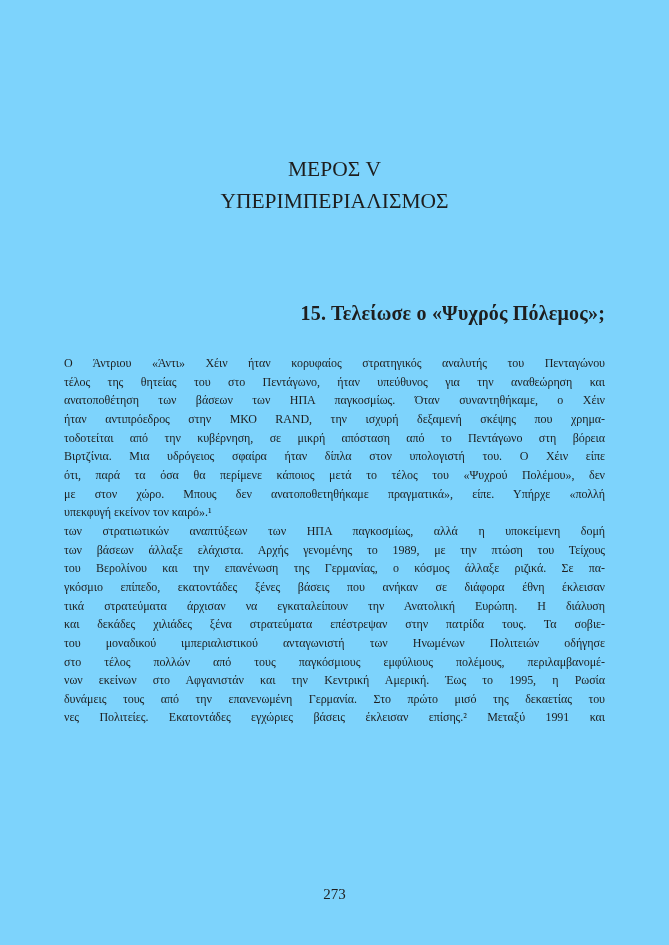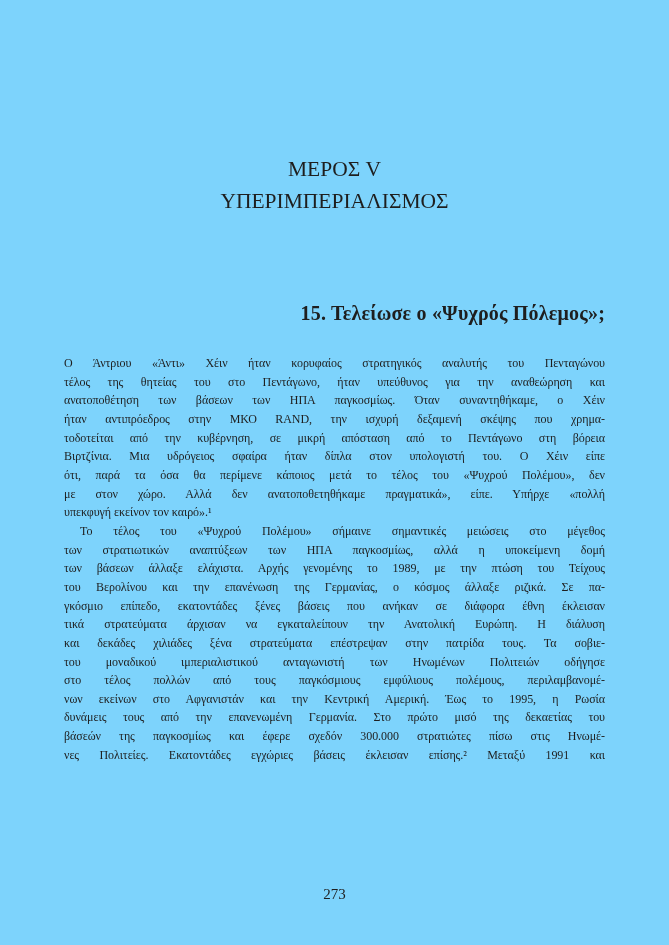--- a/index.html
+++ b/index.html
@@ -81,35 +81,33 @@
 
   <div class="body-text" id="body-text">
       <div class="para">
         <div class="line">Ο Άντριου «Άντι» Χέιν ήταν κορυφαίος στρατηγικός αναλυτής του Πενταγώνου</div>
         <div class="line">τέλος της θητείας του στο Πεντάγωνο, ήταν υπεύθυνος για την αναθεώρηση και</div>
         <div class="line">ανατοποθέτηση των βάσεων των ΗΠΑ παγκοσμίως. Όταν συναντηθήκαμε, ο Χέιν</div>
         <div class="line">ήταν αντιπρόεδρος στην ΜΚΟ RAND, την ισχυρή δεξαμενή σκέψης που χρημα-</div>
         <div class="line">τοδοτείται από την κυβέρνηση, σε μικρή απόσταση από το Πεντάγωνο στη βόρεια</div>
         <div class="line">Βιρτζίνια. Μια υδρόγειος σφαίρα ήταν δίπλα στον υπολογιστή του. Ο Χέιν είπε</div>
         <div class="line">ότι, παρά τα όσα θα περίμενε κάποιος μετά το τέλος του «Ψυχρού Πολέμου», δεν</div>
-        <div class="line">με στον χώρο. Αλλά δεν ανατοποθετηθήκαμε πραγματικά», είπε. Υπήρχε «πολλή</div>
+        <div class="line">με στον χώρο. Μπους δεν ανατοποθετηθήκαμε πραγματικά», είπε. Υπήρχε «πολλή</div>
         <div class="line last-left">υπεκφυγή εκείνον τον καιρό».¹</div>
       </div>
       <div class="para">
-        <div class="line first-indent">Το τέλος του «Ψυχρού Πολέμου» σήμαινε σημαντικές μειώσεις στο μέγεθος</div>
         <div class="line">των στρατιωτικών αναπτύξεων των ΗΠΑ παγκοσμίως, αλλά η υποκείμενη δομή</div>
         <div class="line">των βάσεων άλλαξε ελάχιστα. Αρχής γενομένης το 1989, με την πτώση του Τείχους</div>
         <div class="line">του Βερολίνου και την επανένωση της Γερμανίας, ο κόσμος άλλαξε ριζικά. Σε πα-</div>
         <div class="line">γκόσμιο επίπεδο, εκατοντάδες ξένες βάσεις που ανήκαν σε διάφορα έθνη έκλεισαν</div>
         <div class="line">τικά στρατεύματα άρχισαν να εγκαταλείπουν την Ανατολική Ευρώπη. Η διάλυση</div>
         <div class="line">και δεκάδες χιλιάδες ξένα στρατεύματα επέστρεψαν στην πατρίδα τους. Τα σοβιε-</div>
         <div class="line">του μοναδικού ιμπεριαλιστικού ανταγωνιστή των Ηνωμένων Πολιτειών οδήγησε</div>
         <div class="line">στο τέλος πολλών από τους παγκόσμιους εμφύλιους πολέμους, περιλαμβανομέ-</div>
         <div class="line">νων εκείνων στο Αφγανιστάν και την Κεντρική Αμερική. Έως το 1995, η Ρωσία</div>
         <div class="line">δυνάμεις τους από την επανενωμένη Γερμανία. Στο πρώτο μισό της δεκαετίας του</div>
-        <div class="line">βάσεών της παγκοσμίως και έφερε σχεδόν 300.000 στρατιώτες πίσω στις Ηνωμέ-</div>
         <div class="line">νες Πολιτείες. Εκατοντάδες εγχώριες βάσεις έκλεισαν επίσης.² Μεταξύ 1991 και</div>
       </div>
     </div>
 
   <div class="page-number">273</div>
 
 </div>
 
 </body></html>

